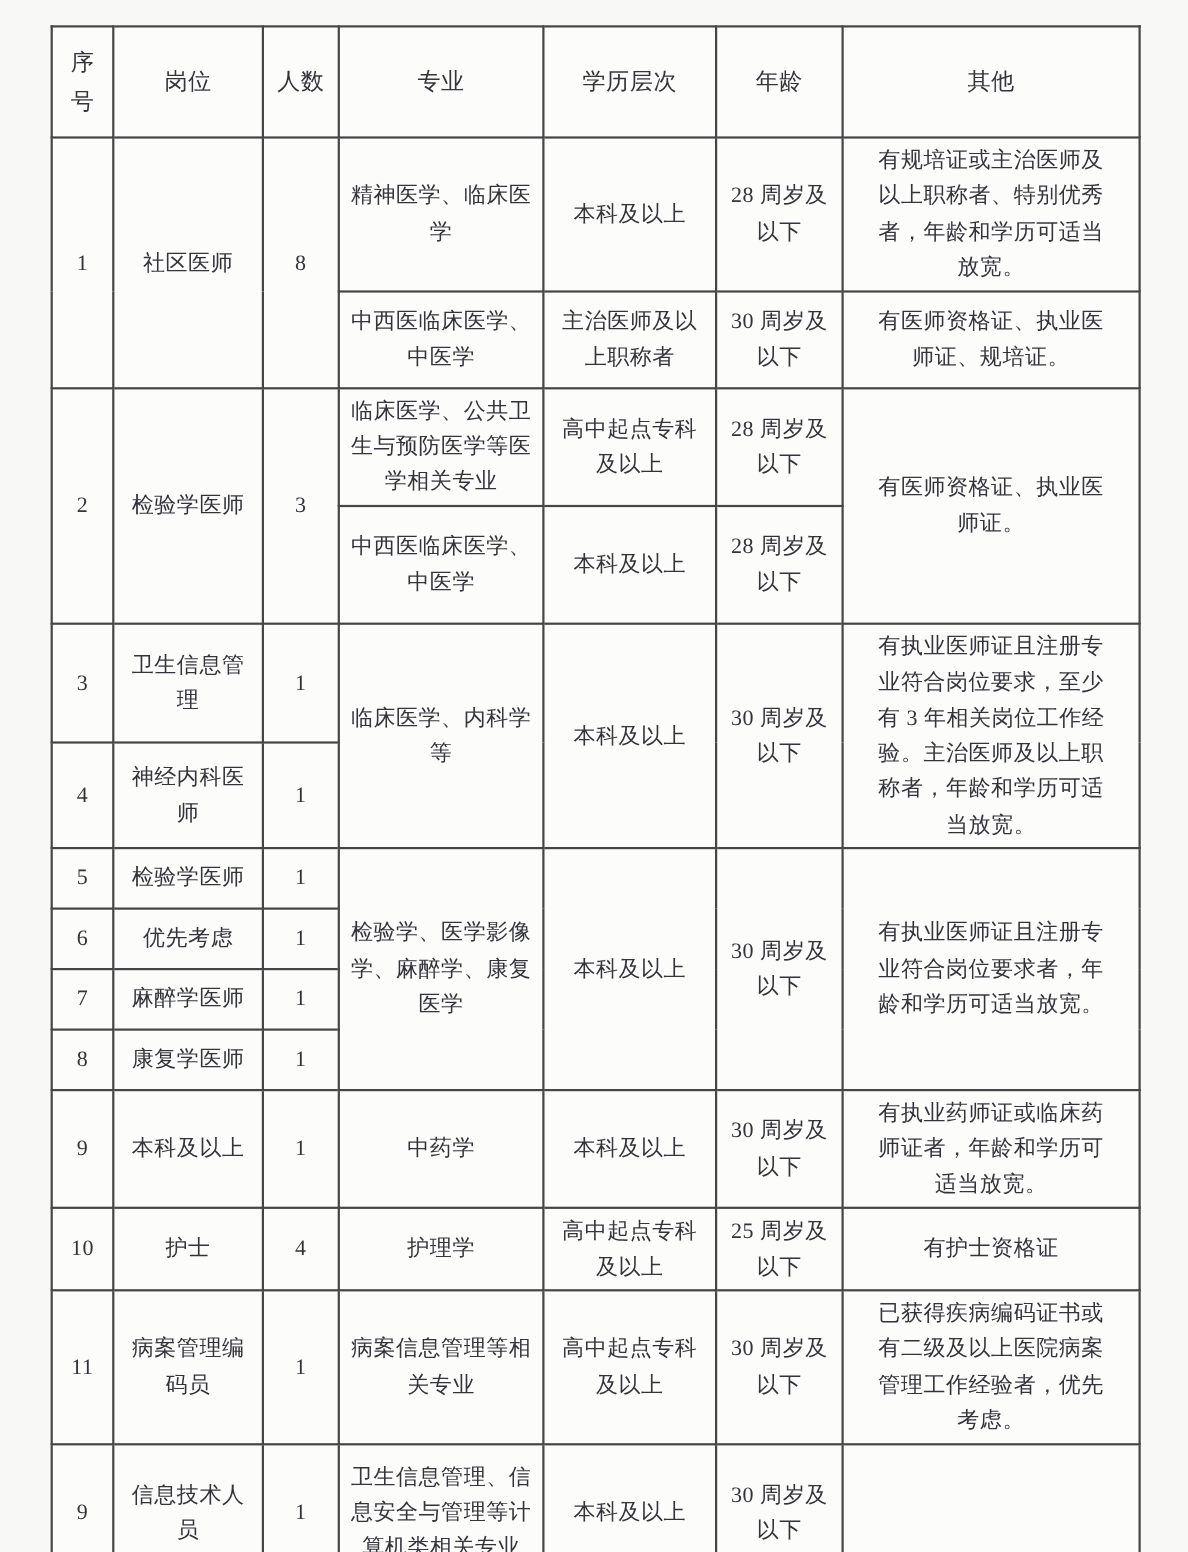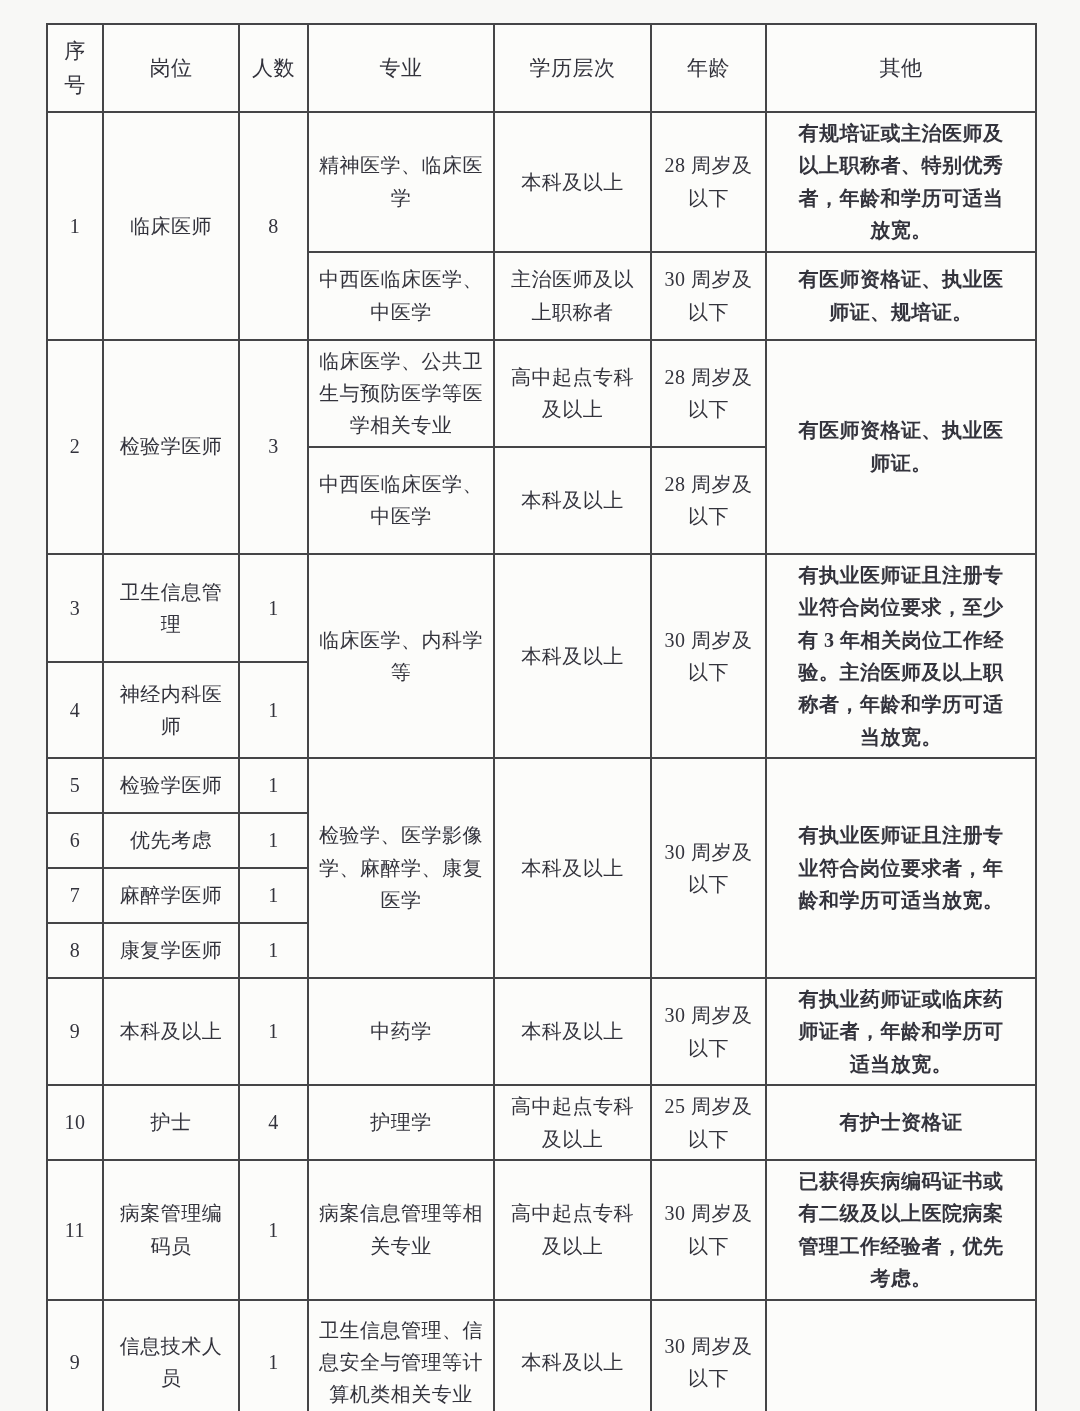--- a/index.html
+++ b/index.html
@@ -34,21 +34,20 @@
     letter-spacing: 0.5px;
     padding: 4px 8px;
     overflow: hidden;
     word-break: break-all;
   }
   .recruit-table th {
     font-size: 21px;
   }
   .recruit-table td.other-cell {
     padding: 4px 31px;
-    font-weight: bold;
   }
   .recruit-table .total-label {
     font-weight: bold;
     letter-spacing: 1px;
   }
 </style>
 </head>
 <body>
 
 <table class="recruit-table">
@@ -56,33 +55,33 @@
     <col style="width:56px">
     <col style="width:136px">
     <col style="width:69px">
     <col style="width:186px">
     <col style="width:157px">
     <col style="width:115px">
     <col style="width:270px">
   </colgroup>
 
   <tbody>
-      <tr style="height:88px">
+      <tr style="height:101px">
     <th>序号</th>
     <th>岗位</th>
     <th>人数</th>
     <th>专业</th>
     <th>学历层次</th>
     <th>年龄</th>
     <th>其他</th>
   </tr>
 
   <tr style="height:105px">
     <td rowspan="2">1</td>
-    <td rowspan="2">临床医师</td>
+    <td rowspan="2">社区医师</td>
     <td rowspan="2">8</td>
     <td>精神医学、临床医学</td>
     <td>本科及以上</td>
     <td>28 周岁及以下</td>
     <td class="other-cell">有规培证或主治医师及以上职称者、特别优秀者，年龄和学历可适当放宽。</td>
   </tr>
 
   <tr style="height:88px">
     <td>中西医临床医学、中医学</td>
     <td>主治医师及以上职称者</td>

